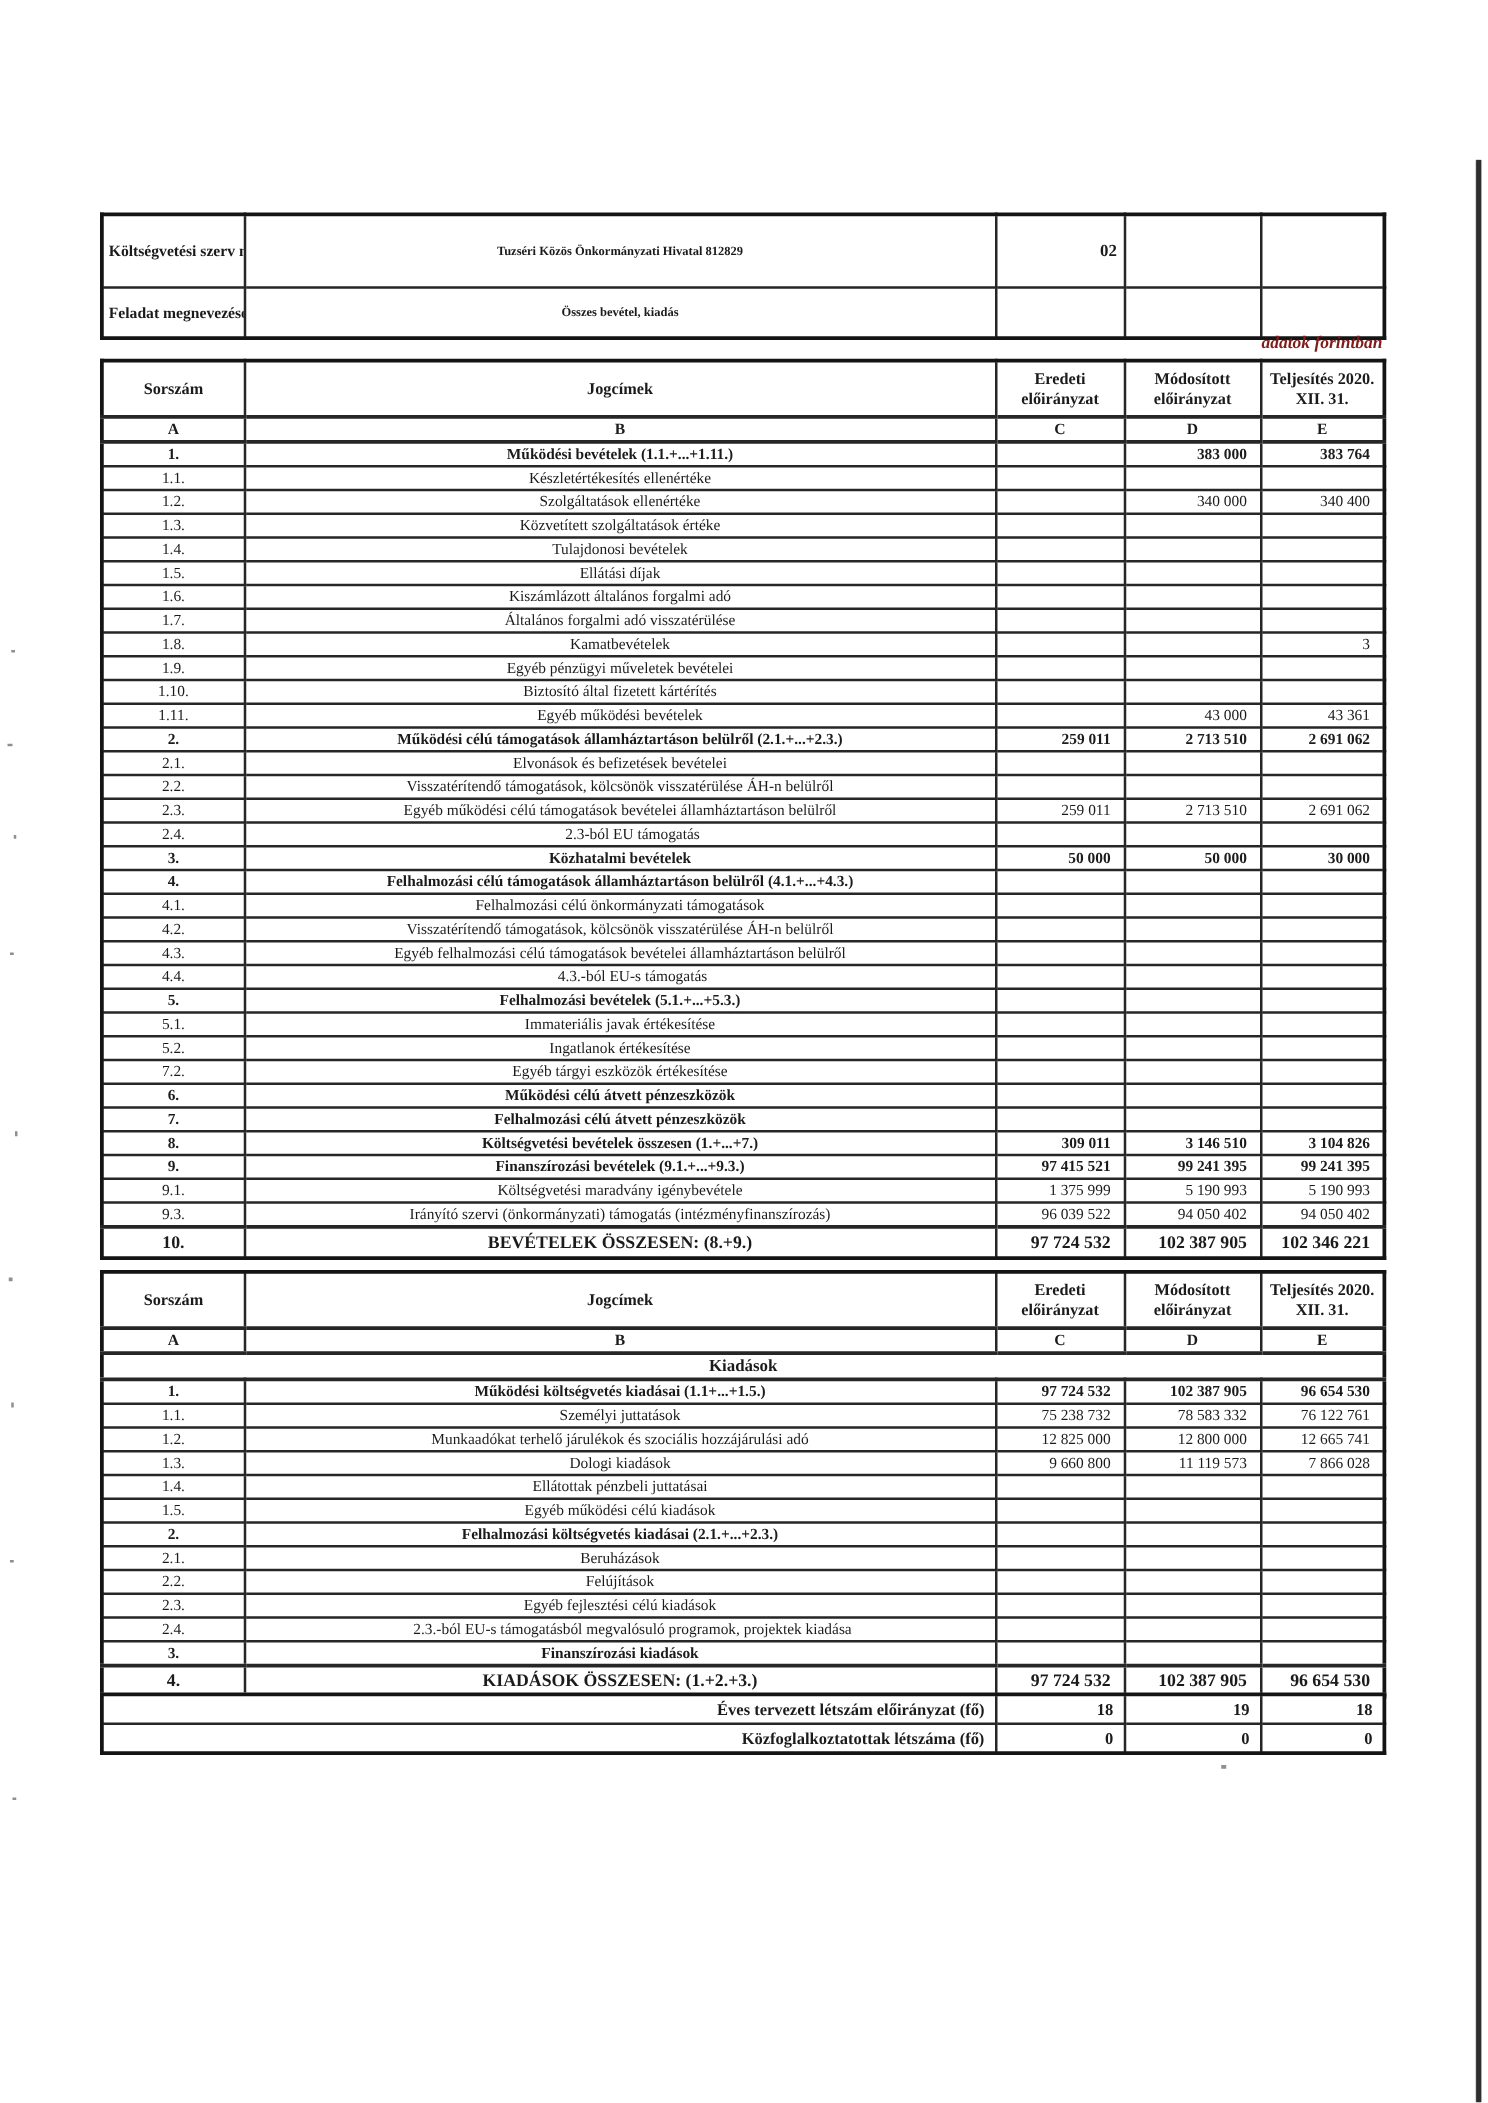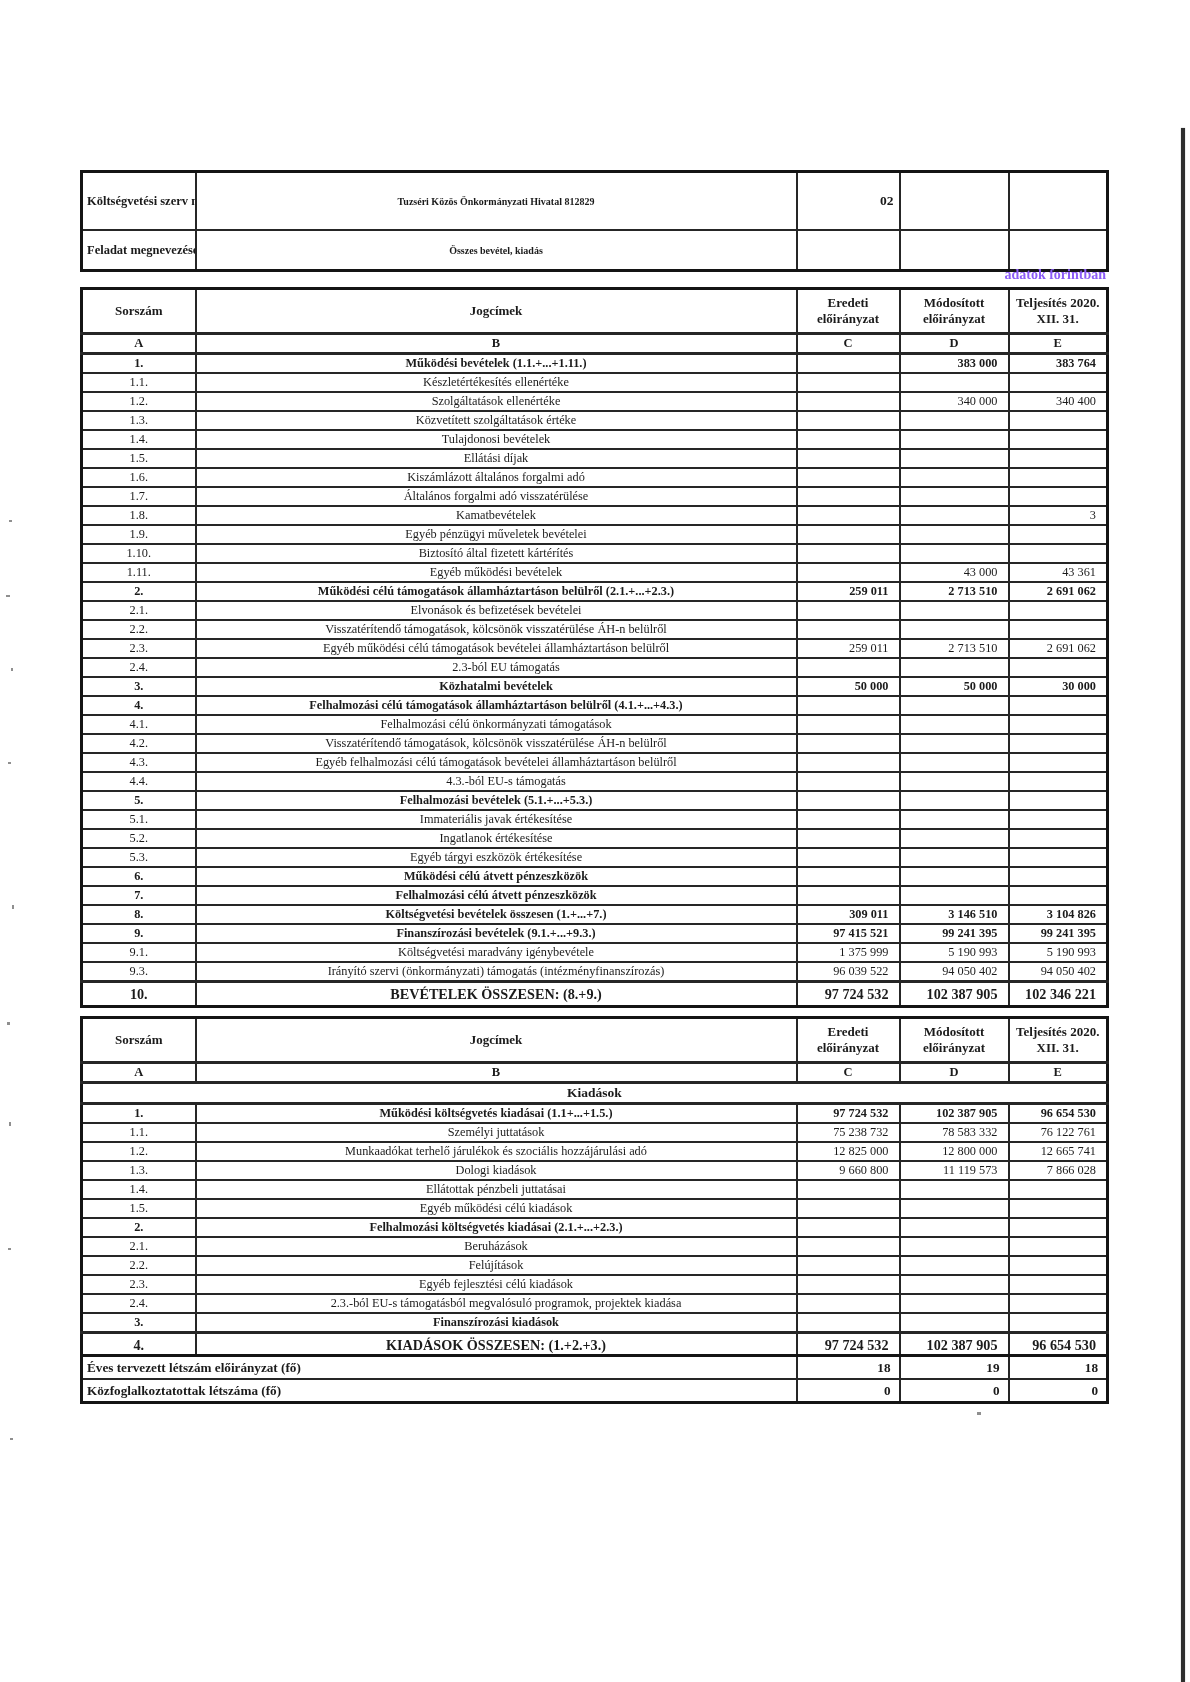--- a/index.html
+++ b/index.html
@@ -6,21 +6,21 @@
   .page {
     position:relative; width:1190px; height:1682px; background:#fff;
     font-family:"Liberation Serif", serif; color:#1c1c1c; overflow:hidden;
   }
   .caption {
     position:absolute; top:137px; right:84px;
     font-style:italic; font-size:14.5px; color:#181818;margin-top:36px;
   }
   .note {
     position:absolute; top:267px; right:84px;
-    font-weight:bold; font-size:14px; color:#8b5cf6;
+    font-style:italic; font-weight:bold; font-size:14px; color:#7f1d1d;
   }
   table.grid {
     position:absolute; border-collapse:collapse; table-layout:fixed;
     background:#fff; border:3px solid #141414;
   }
   table.grid td {
     border:2px solid #262626; overflow:hidden; white-space:nowrap;
     color:#1b1b1b;
   }
   
@@ -46,21 +46,21 @@
   .main tbody td { font-size:12.3px; height:14px; padding:1px 8px; }
   .main tbody td.col-n { text-align:center; padding:1px 2px; }
   .main tbody td.col-label { text-align:center; }
   .main tbody td.col-c, .main tbody td.col-d, .main tbody td.col-e { text-align:right; padding-right:10px; }
   .main tbody td.ind { padding-left:28px; }
   .main tbody tr.em td { font-weight:bold; }
   .main tbody tr.grand td { font-size:14.2px; height:20px; border-top-width:3px; }
   
   .staff { left:80px; top:1354px; width:1026px; }
   .staff td { font-weight:bold; font-size:13.2px; height:19px; padding:1px 8px; }
-  .staff td.col-label { text-align:left; padding-left:4px; }
+  .staff td.col-label { text-align:right; padding-left:4px; }
   .staff td.col-c, .staff td.col-d, .staff td.col-e { text-align:right; }
   
   .scanline {
     position:absolute; left:1181px; top:128px; width:4px; height:1554px;
     background:#2e2e2e; box-shadow:0 0 1px #555;
   }
   .speck { position:absolute; background:#8f8f8f; }
 </style>
 </head>
 <body>
@@ -298,21 +298,21 @@
           <td class="col-e"></td>
         </tr>
         <tr>
           <td class="col-n">5.2.</td>
           <td class="col-label">Ingatlanok értékesítése</td>
           <td class="col-c"></td>
           <td class="col-d"></td>
           <td class="col-e"></td>
         </tr>
         <tr>
-          <td class="col-n">5.3.</td>
+          <td class="col-n">7.2.</td>
           <td class="col-label">Egyéb tárgyi eszközök értékesítése</td>
           <td class="col-c"></td>
           <td class="col-d"></td>
           <td class="col-e"></td>
         </tr>
         <tr class="em">
           <td class="col-n">6.</td>
           <td class="col-label">Működési célú átvett pénzeszközök</td>
           <td class="col-c"></td>
           <td class="col-d"></td>

